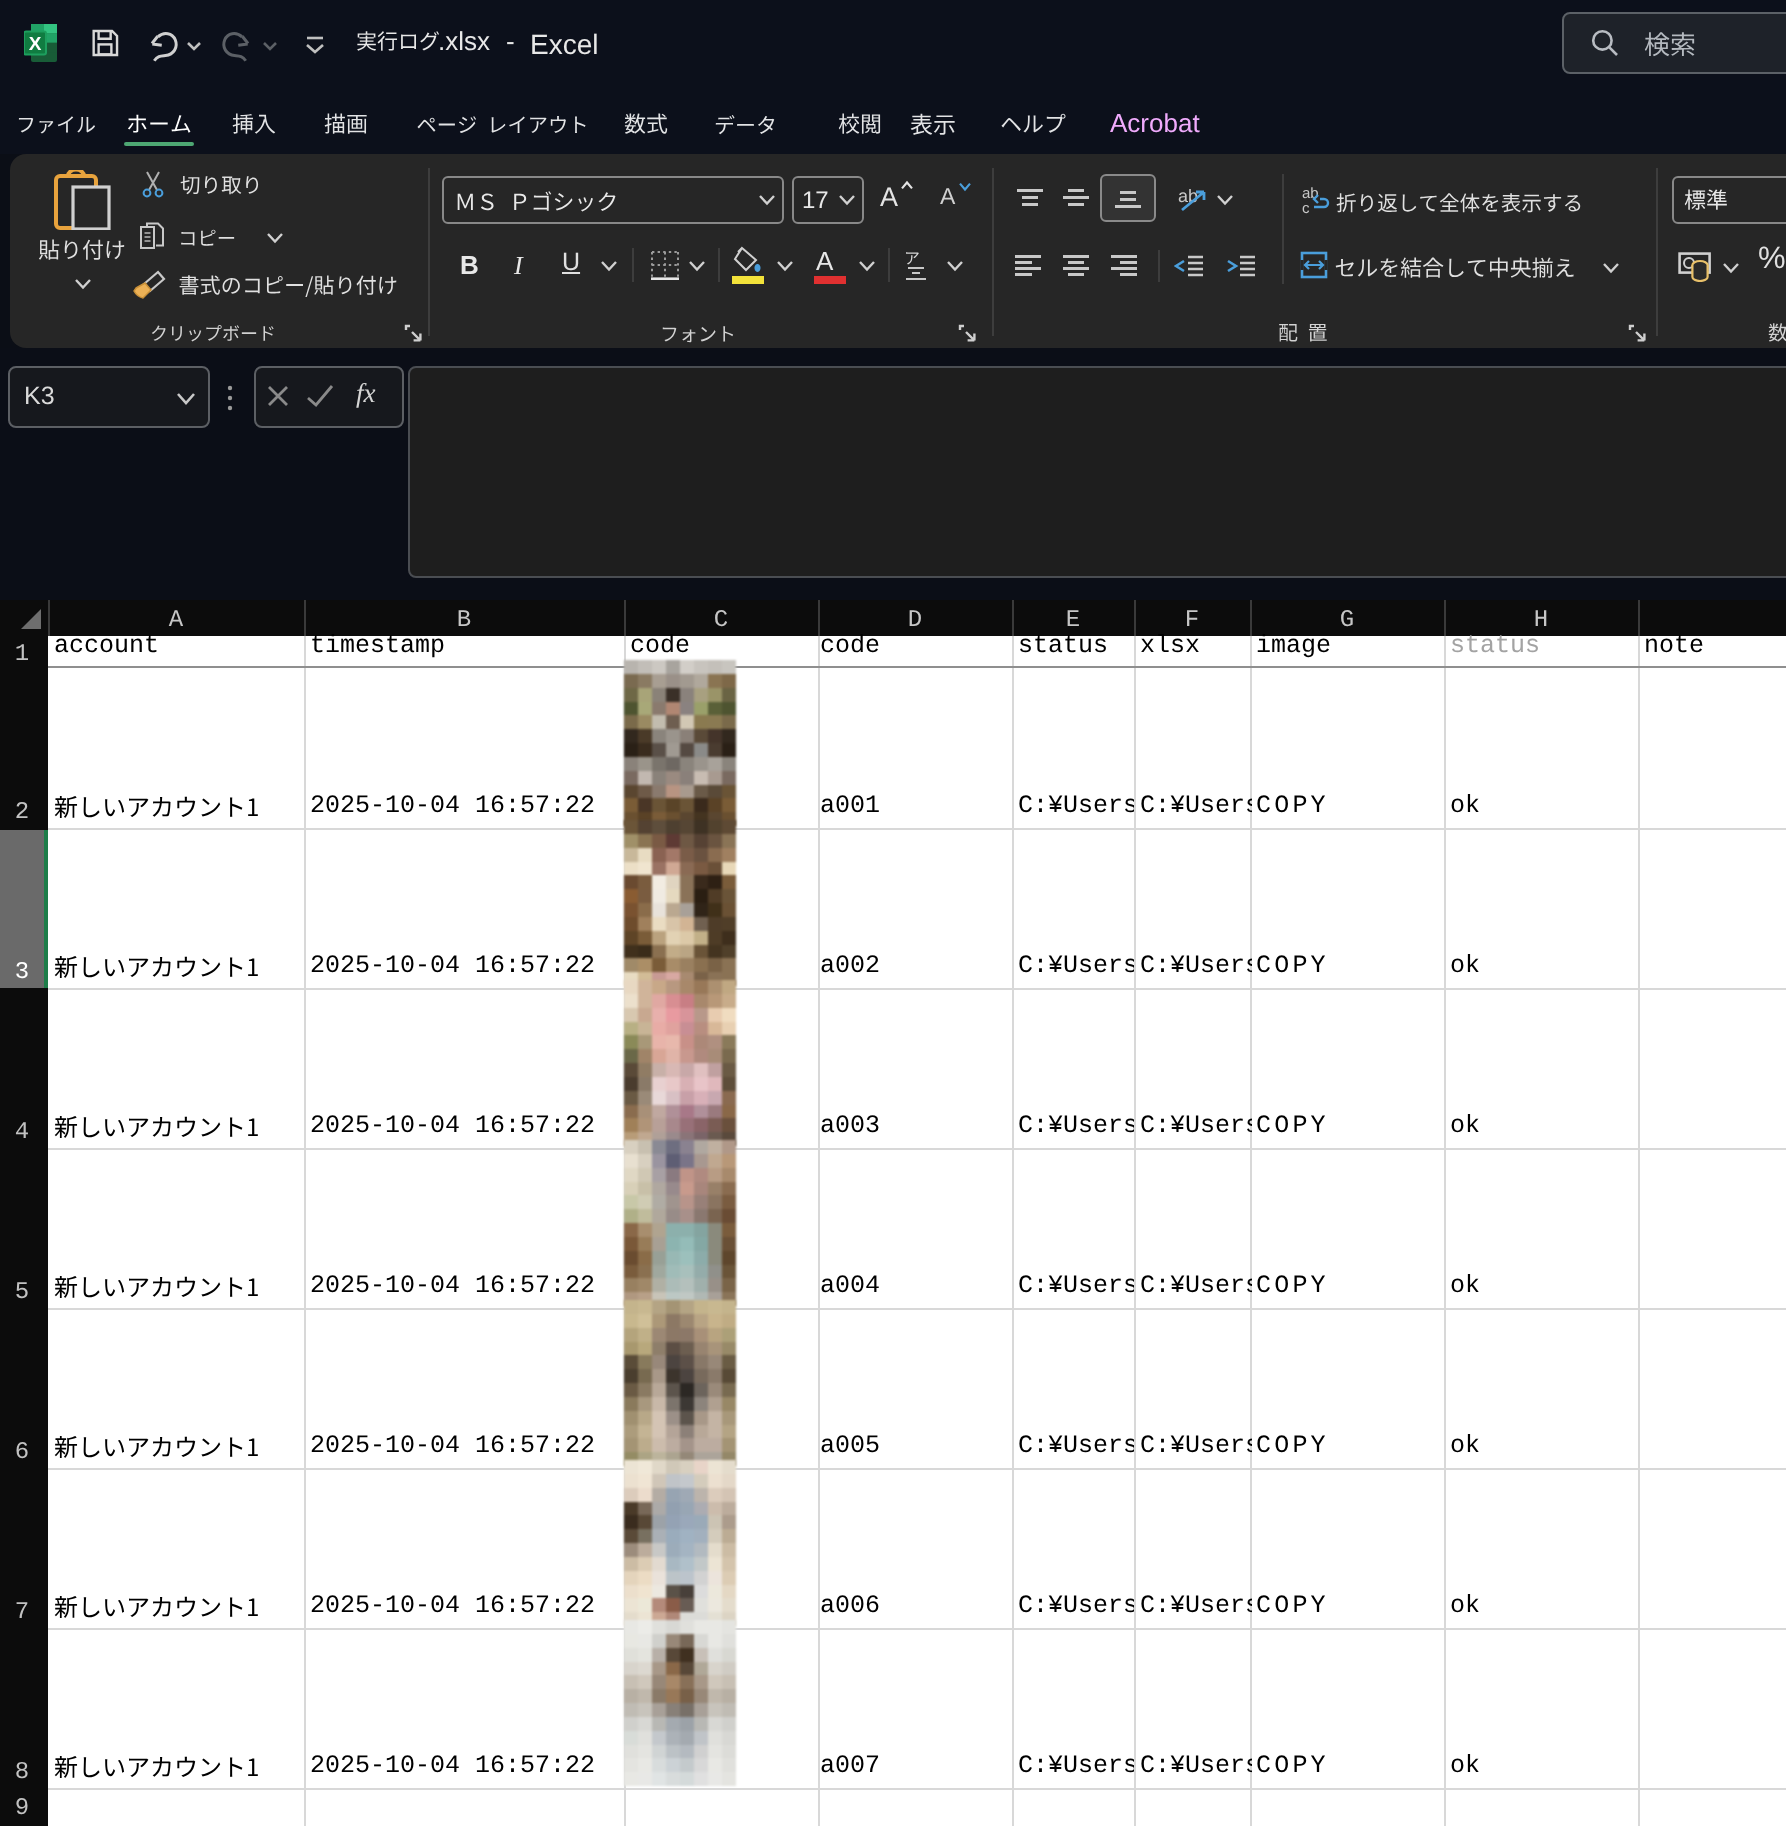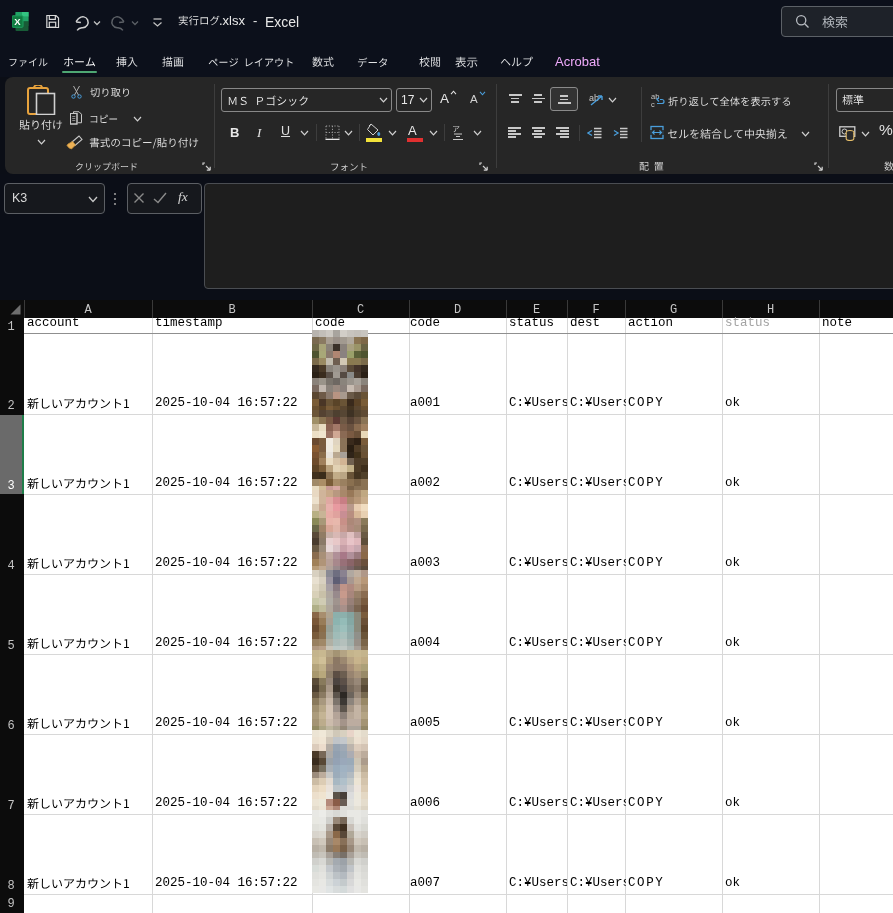--- a/index.html
+++ b/index.html
@@ -585,22 +585,22 @@
 <div class="lat" style="left:0px;top:879px;width:22px;text-align:center;font:12px Liberation Mono,monospace;color:#c2c2c2">8</div>
 <div class="lat" style="left:0px;top:897px;width:22px;text-align:center;font:12px Liberation Mono,monospace;color:#c2c2c2">9</div>
 <div class="ab" style="left:0;top:414.5px;width:24px;height:79.5px;background:#6a6a6a"></div>
 <div class="ab" style="left:22px;top:414.5px;width:2px;height:79.5px;background:#1e7d49"></div>
 <div class="lat" style="left:0px;top:479px;width:22px;text-align:center;font:12px Liberation Mono,monospace;color:#ffffff">3</div>
 <div class="lat" style="left:27px;top:316px;font:12.5px Liberation Mono,monospace;color:#000">account</div>
 <div class="lat" style="left:155px;top:316px;font:12.5px Liberation Mono,monospace;color:#000">timestamp</div>
 <div class="lat" style="left:315px;top:316px;font:12.5px Liberation Mono,monospace;color:#000">code</div>
 <div class="lat" style="left:410px;top:316px;font:12.5px Liberation Mono,monospace;color:#000">code</div>
 <div class="lat" style="left:509px;top:316px;font:12.5px Liberation Mono,monospace;color:#000">status</div>
-<div class="lat" style="left:570px;top:316px;font:12.5px Liberation Mono,monospace;color:#000">dest</div>
-<div class="lat" style="left:628px;top:316px;font:12.5px Liberation Mono,monospace;color:#000">action</div>
+<div class="lat" style="left:570px;top:316px;font:12.5px Liberation Mono,monospace;color:#000">xlsx</div>
+<div class="lat" style="left:628px;top:316px;font:12.5px Liberation Mono,monospace;color:#000">image</div>
 <div class="lat" style="left:725px;top:316px;font:12.5px Liberation Mono,monospace;color:#a3a3a3">status</div>
 <div class="lat" style="left:822px;top:316px;font:12.5px Liberation Mono,monospace;color:#000">note</div>
 <svg class="ab" style="left:27px;top:396.0px" width="102.7" height="14.9" viewBox="0 0 8555 1240">
     <g transform="translate(0,1000)" fill="#000">
       <use href="#g77" x="0"></use>
       <use href="#g58" x="1000"></use>
       <use href="#g78" x="2000"></use>
       <use href="#g18" x="3000"></use>
       <use href="#g79" x="4000"></use>
       <use href="#g19" x="5000"></use>

